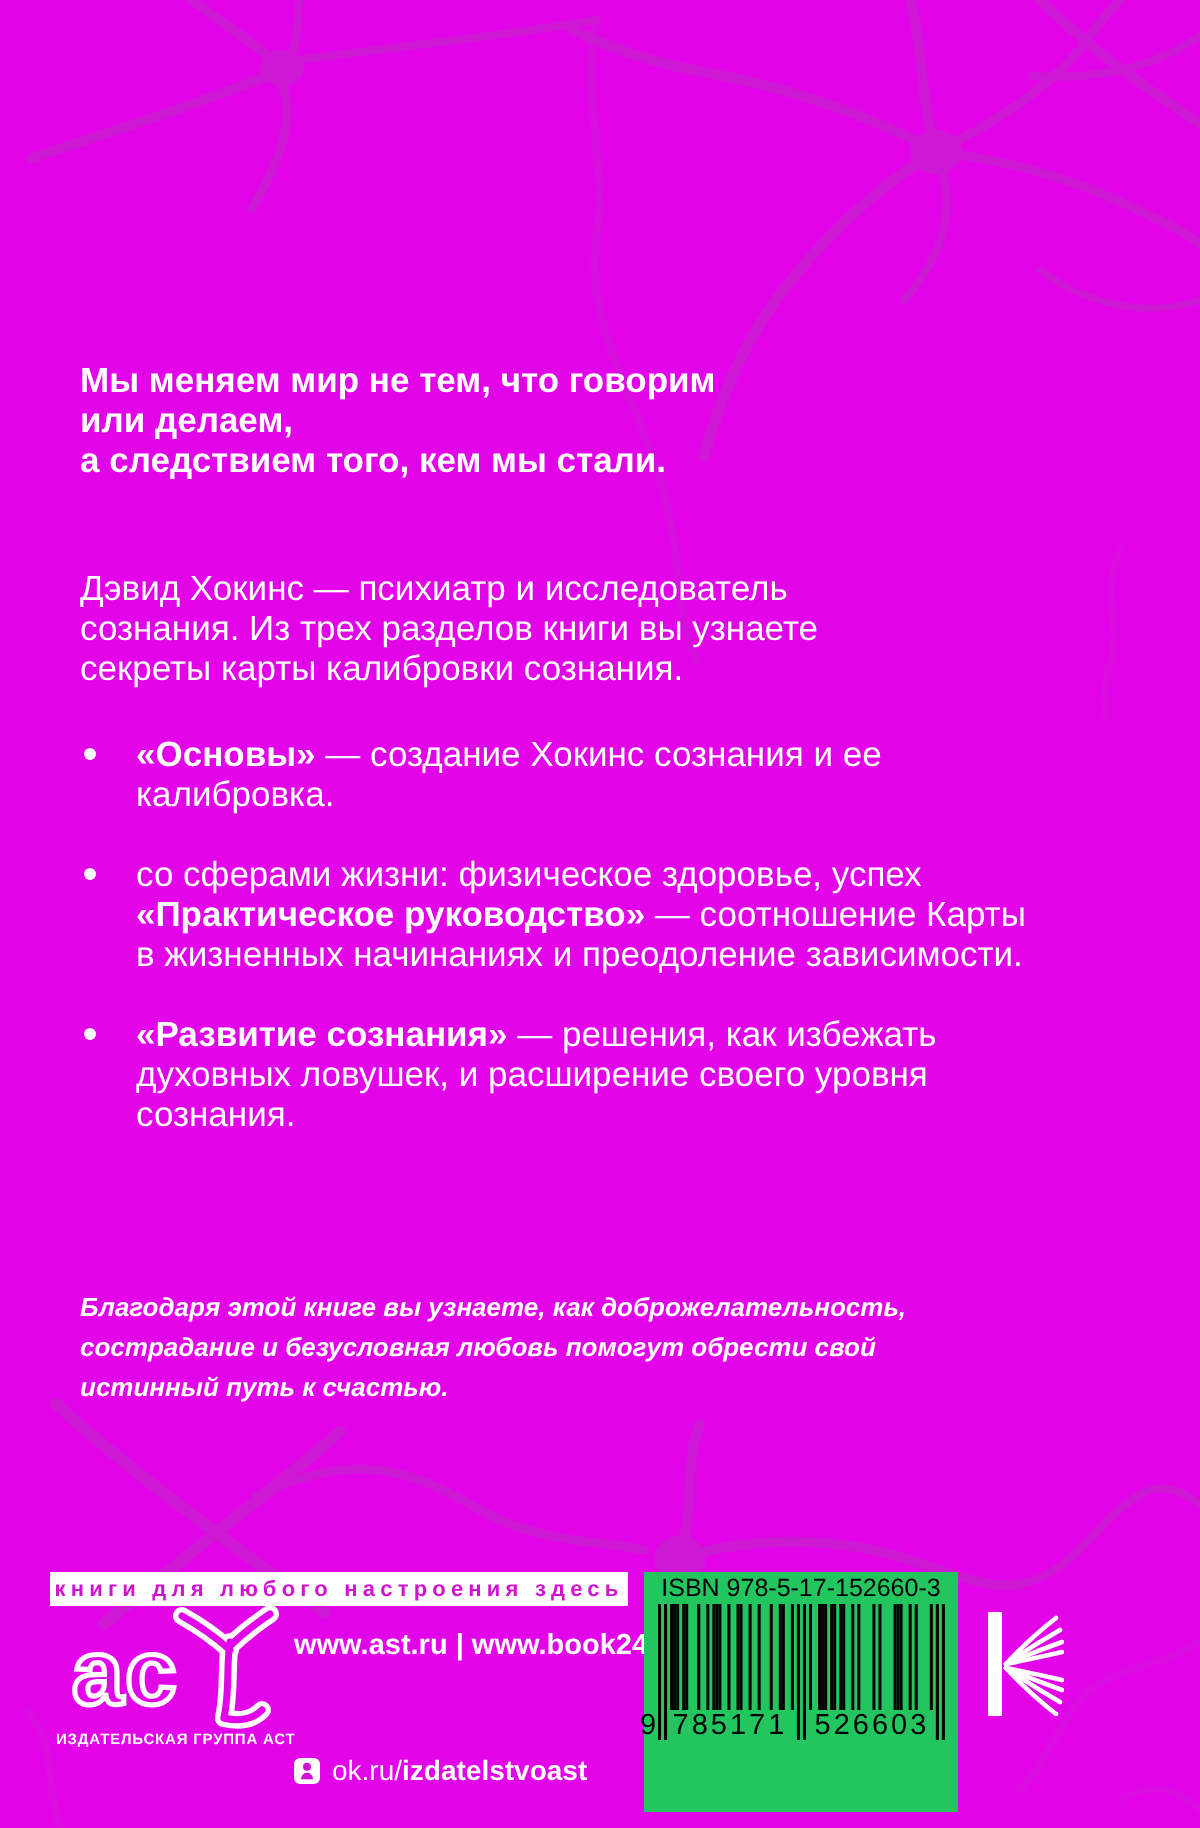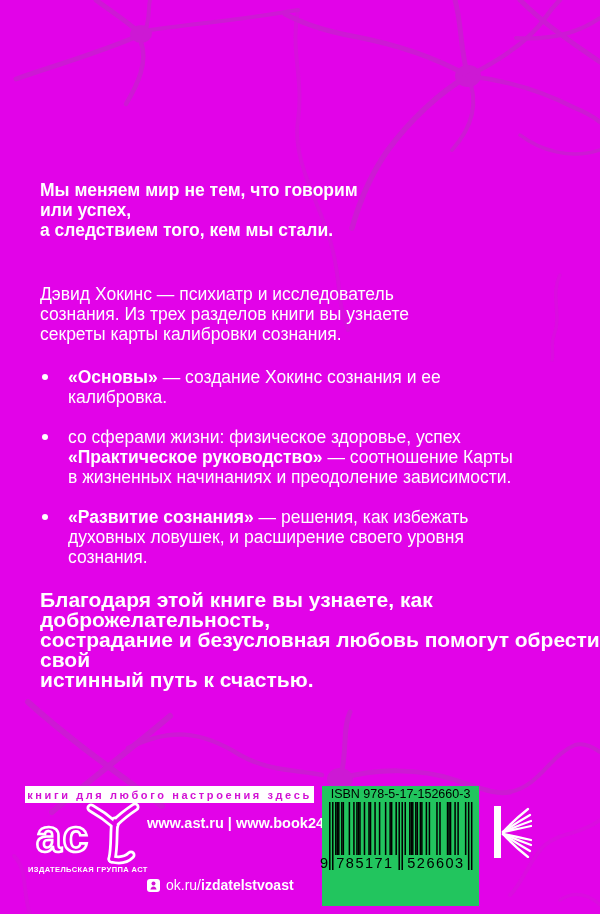--- a/index.html
+++ b/index.html
@@ -10,21 +10,21 @@
   }
   .bg-svg{position:absolute;left:0;top:0;width:600px;height:914px;}
   .content{position:absolute;left:0;top:0;width:600px;height:914px;}
 
   .quote{position:absolute;left:40px;top:180px;font-weight:bold;font-size:17.5px;line-height:20px;}
   .intro{position:absolute;left:40px;top:284px;font-size:17.5px;line-height:20px;}
   .bullets{position:absolute;left:40px;top:367px;width:492px;margin:0;padding:0;list-style:none;}
   .bullets li{position:relative;padding-left:28px;font-size:17.5px;line-height:20px;margin:0 0 20px 0;}
   .bullets li .dot{position:absolute;left:2px;top:7px;width:6px;height:6px;border-radius:50%;background:#fff;}
   .bold{font-weight:bold;}
-  .outro{position:absolute;left:40px;top:590px;font-weight:bold;font-size:21px;line-height:20px;}
+  .outro{position:absolute;left:40px;top:644px;font-weight:bold;font-size:13px;line-height:20px;font-style:italic;}
 
   
   .banner{
     position:absolute;left:25px;top:786px;width:289px;height:17px;background:#ffffff;
     display:flex;align-items:center;justify-content:center;white-space:nowrap;
     font-size:11px;font-weight:bold;letter-spacing:2.6px;color:#d211d4;
   }
   .ast-logo{position:absolute;left:36px;top:803px;width:104px;height:62px;}
   .publisher-caption{position:absolute;left:28px;top:865px;font-size:7.5px;font-weight:bold;letter-spacing:0.4px;color:#fff;}
 
@@ -87,21 +87,21 @@
       <path d="M600,820 C580,835 560,832 545,845 C530,858 525,880 510,895" stroke-width="4" stroke-opacity="0.4"></path>
       <path d="M560,900 C575,890 590,895 600,905" stroke-width="3.5" stroke-opacity="0.4"></path>
       <path d="M30,914 C22,890 28,870 14,856" stroke-width="4" stroke-opacity="0.4"></path>
     </g>
   </svg>
 
   <div class="content">
 
     <div class="quote">
       <div>Мы меняем мир не тем, что говорим</div>
-      <div>или успех,</div>
+      <div>или делаем,</div>
       <div>а следствием того, кем мы стали.</div>
     </div>
 
     <div class="intro">
       <div>Дэвид Хокинс — психиатр и исследователь</div>
       <div>сознания. Из трех разделов книги вы узнаете</div>
       <div>секреты карты калибровки сознания.</div>
     </div>
 
     <ul class="bullets">

